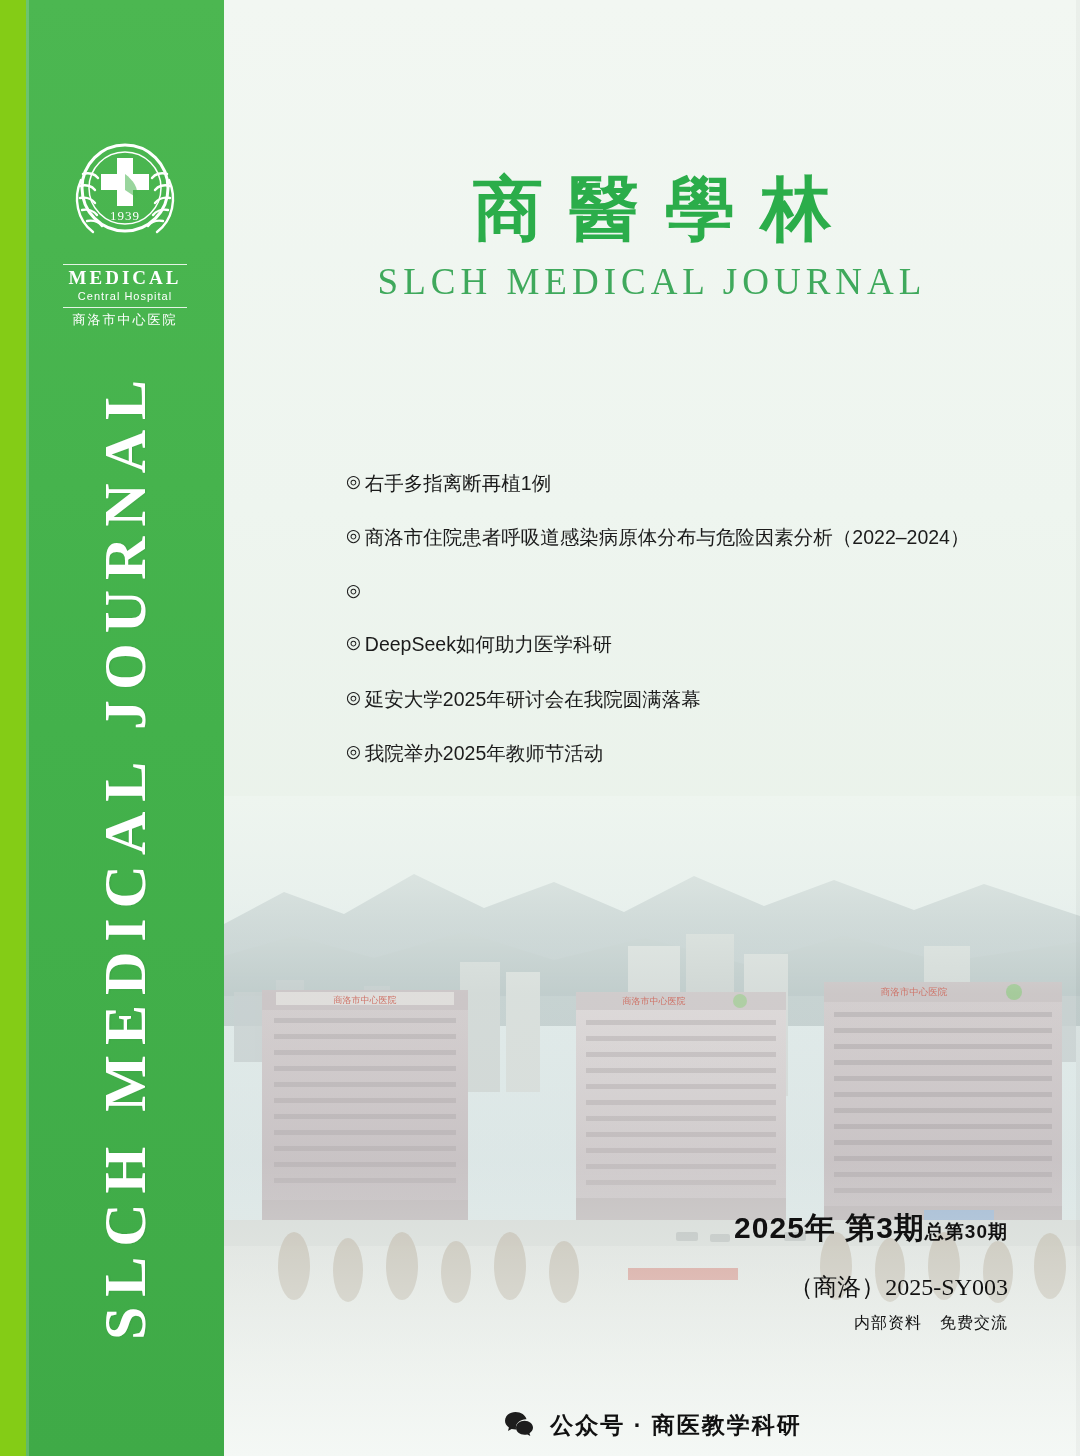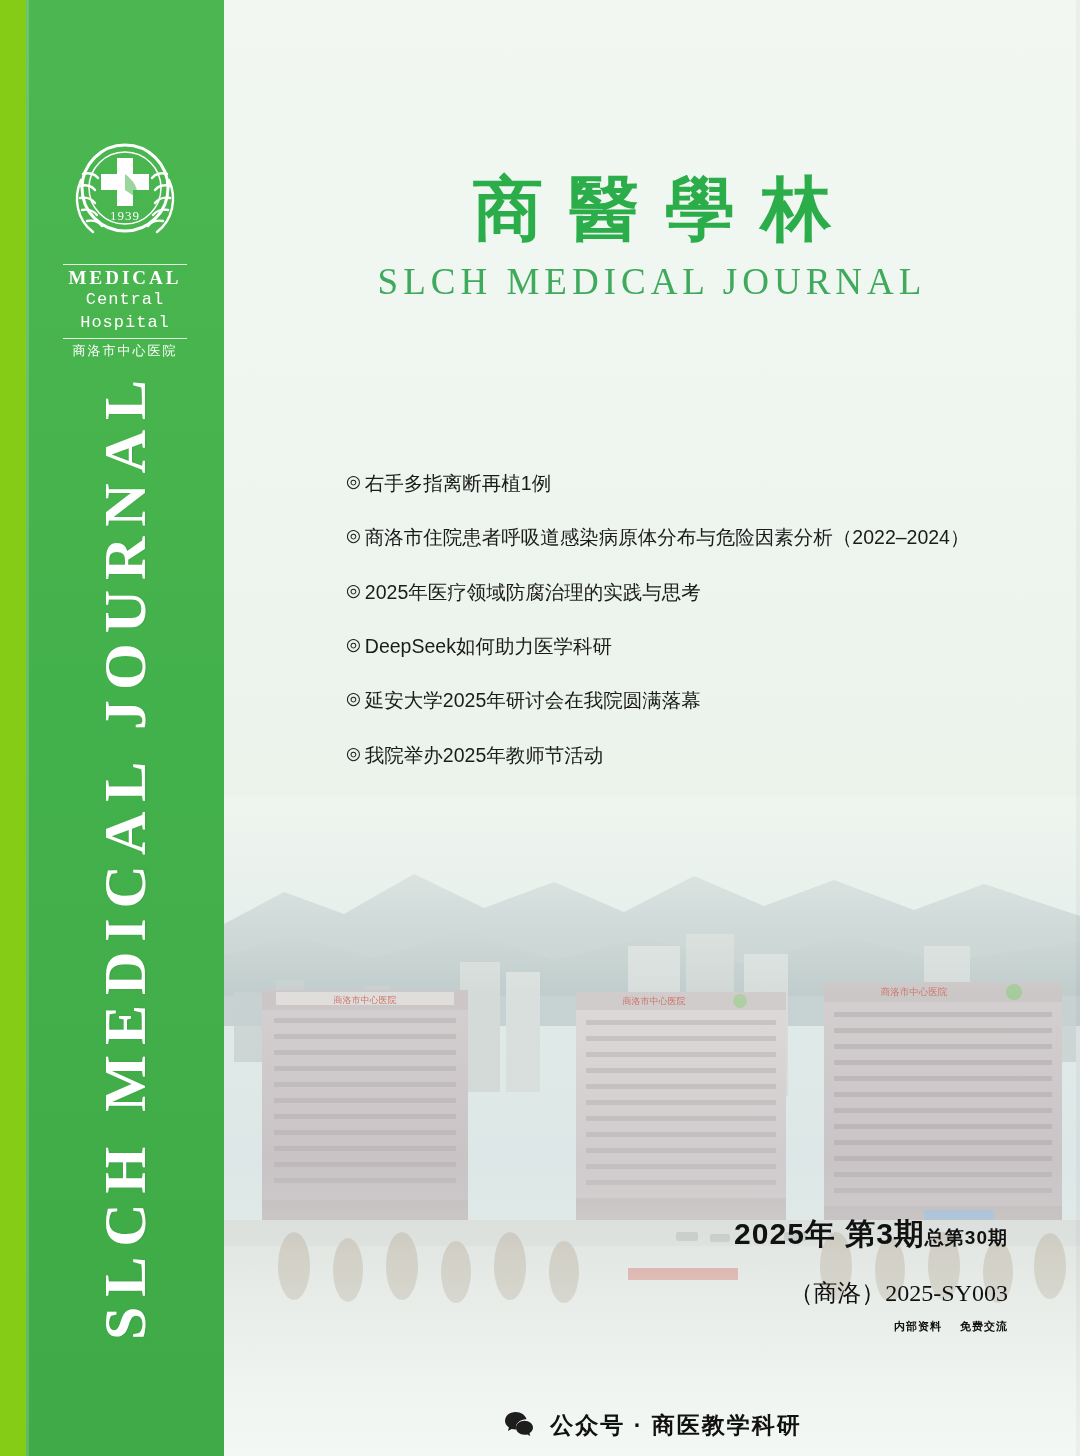--- a/index.html
+++ b/index.html
@@ -65,22 +65,22 @@
     margin: 4px auto 3px auto;
   }
   .logo-name-en {
     font-family: "Liberation Serif", serif;
     font-size: 19px;
     letter-spacing: 3px;
     font-weight: 700;
     line-height: 1.1;
   }
   .logo-sub-en {
-    font-family: Liberation Mono, monospace;
-    font-size: 17px;
+    font-family: Liberation Sans, sans-serif;
+    font-size: 11px;
     letter-spacing: 1px;
     line-height: 1.35;
   }
   .logo-line2 {
     width: 124px;
     height: 1px;
     background: rgba(255,255,255,0.85);
     margin: 3px auto 4px auto;
   }
   .logo-name-cn {
@@ -216,24 +216,23 @@
     font-weight: 700;
   }
   .issue-line2 {
     margin-top: 22px;
     font-family: "Liberation Serif", serif;
     font-size: 24px;
     white-space: nowrap;
   }
   .issue-line3 {
     margin-top: 10px;
-    font-size: 11px;
+    font-size: 16px;
     letter-spacing: 1px;
     white-space: nowrap;
-    font-weight: bold;
   }
   .issue-line3 .gap { display: inline-block; width: 18px; }
 
   
   .footer {
     position: absolute;
     left: 0;
     bottom: 14px;
     width: 856px;
     display: flex;
@@ -317,21 +316,20 @@
       <div class="toc-item">
         <span class="toc-bullet">◎</span>
         <span>右手多指离断再植1例</span>
       </div>
       <div class="toc-item">
         <span class="toc-bullet">◎</span>
         <span>商洛市住院患者呼吸道感染病原体分布与危险因素分析（2022–2024）</span>
       </div>
       <div class="toc-item">
         <span class="toc-bullet">◎</span>
-        <span>2025年医疗领域防腐治理的实践与思考</span>
       </div>
       <div class="toc-item">
         <span class="toc-bullet">◎</span>
         <span>DeepSeek如何助力医学科研</span>
       </div>
       <div class="toc-item">
         <span class="toc-bullet">◎</span>
         <span>延安大学2025年研讨会在我院圆满落幕</span>
       </div>
       <div class="toc-item">

